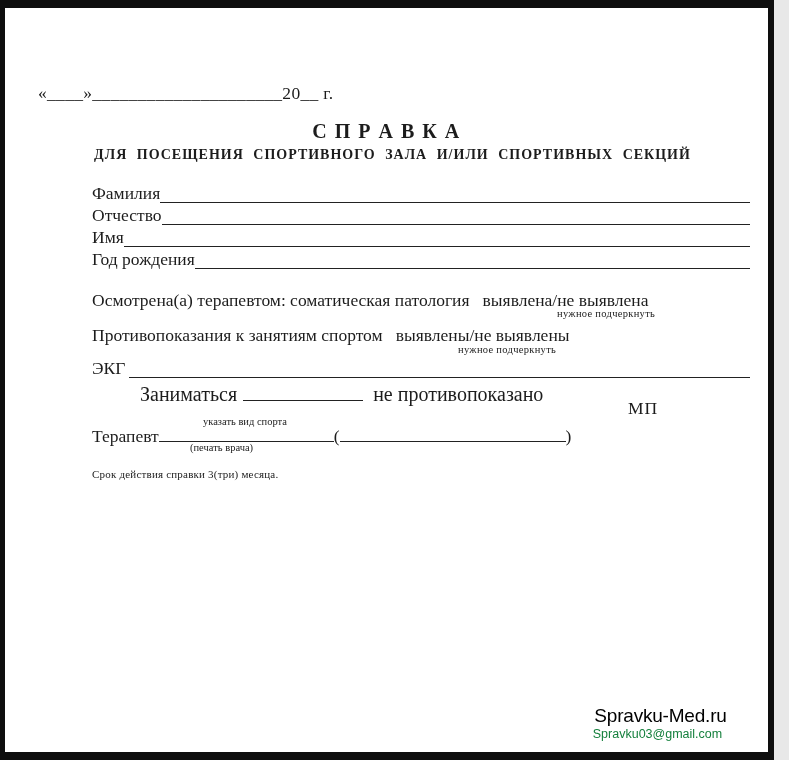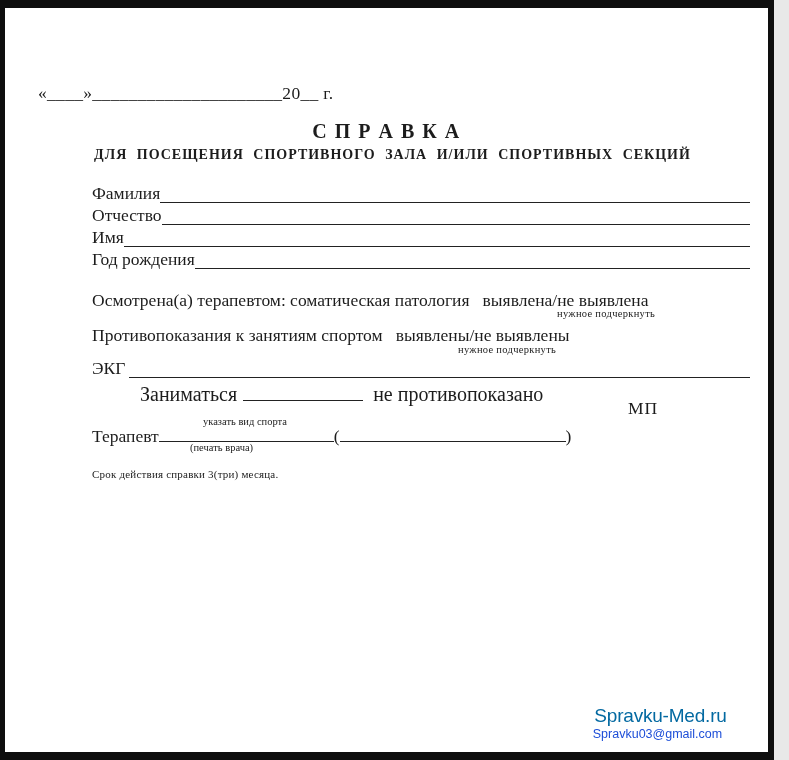--- a/index.html
+++ b/index.html
@@ -117,18 +117,18 @@
     <div class="abs stamp">МП</div>
 
     <div class="abs ther-line">
       <span>Терапевт</span><span class="ul ul-ther1"></span><span>(</span><span class="ul ul-ther2"></span><span>)</span>
     </div>
     <div class="abs seal-hint">(печать врача)</div>
 
     <div class="abs validity">Срок действия справки 3(три) месяца.</div>
 
     <div class="abs watermark">
-      <div class="wm-site" style="color: #0369a1; margin-left: 6px;">Spravku-Med.ru</div>
-      <div class="wm-email" style="color: #1d4ed8;">Spravku03@gmail.com</div>
+      <div class="wm-site" style="color: #000000; margin-left: 6px;">Spravku-Med.ru</div>
+      <div class="wm-email" style="color: #15803d;">Spravku03@gmail.com</div>
     </div>
 
   </div>
 </div>
 
 </body></html>

